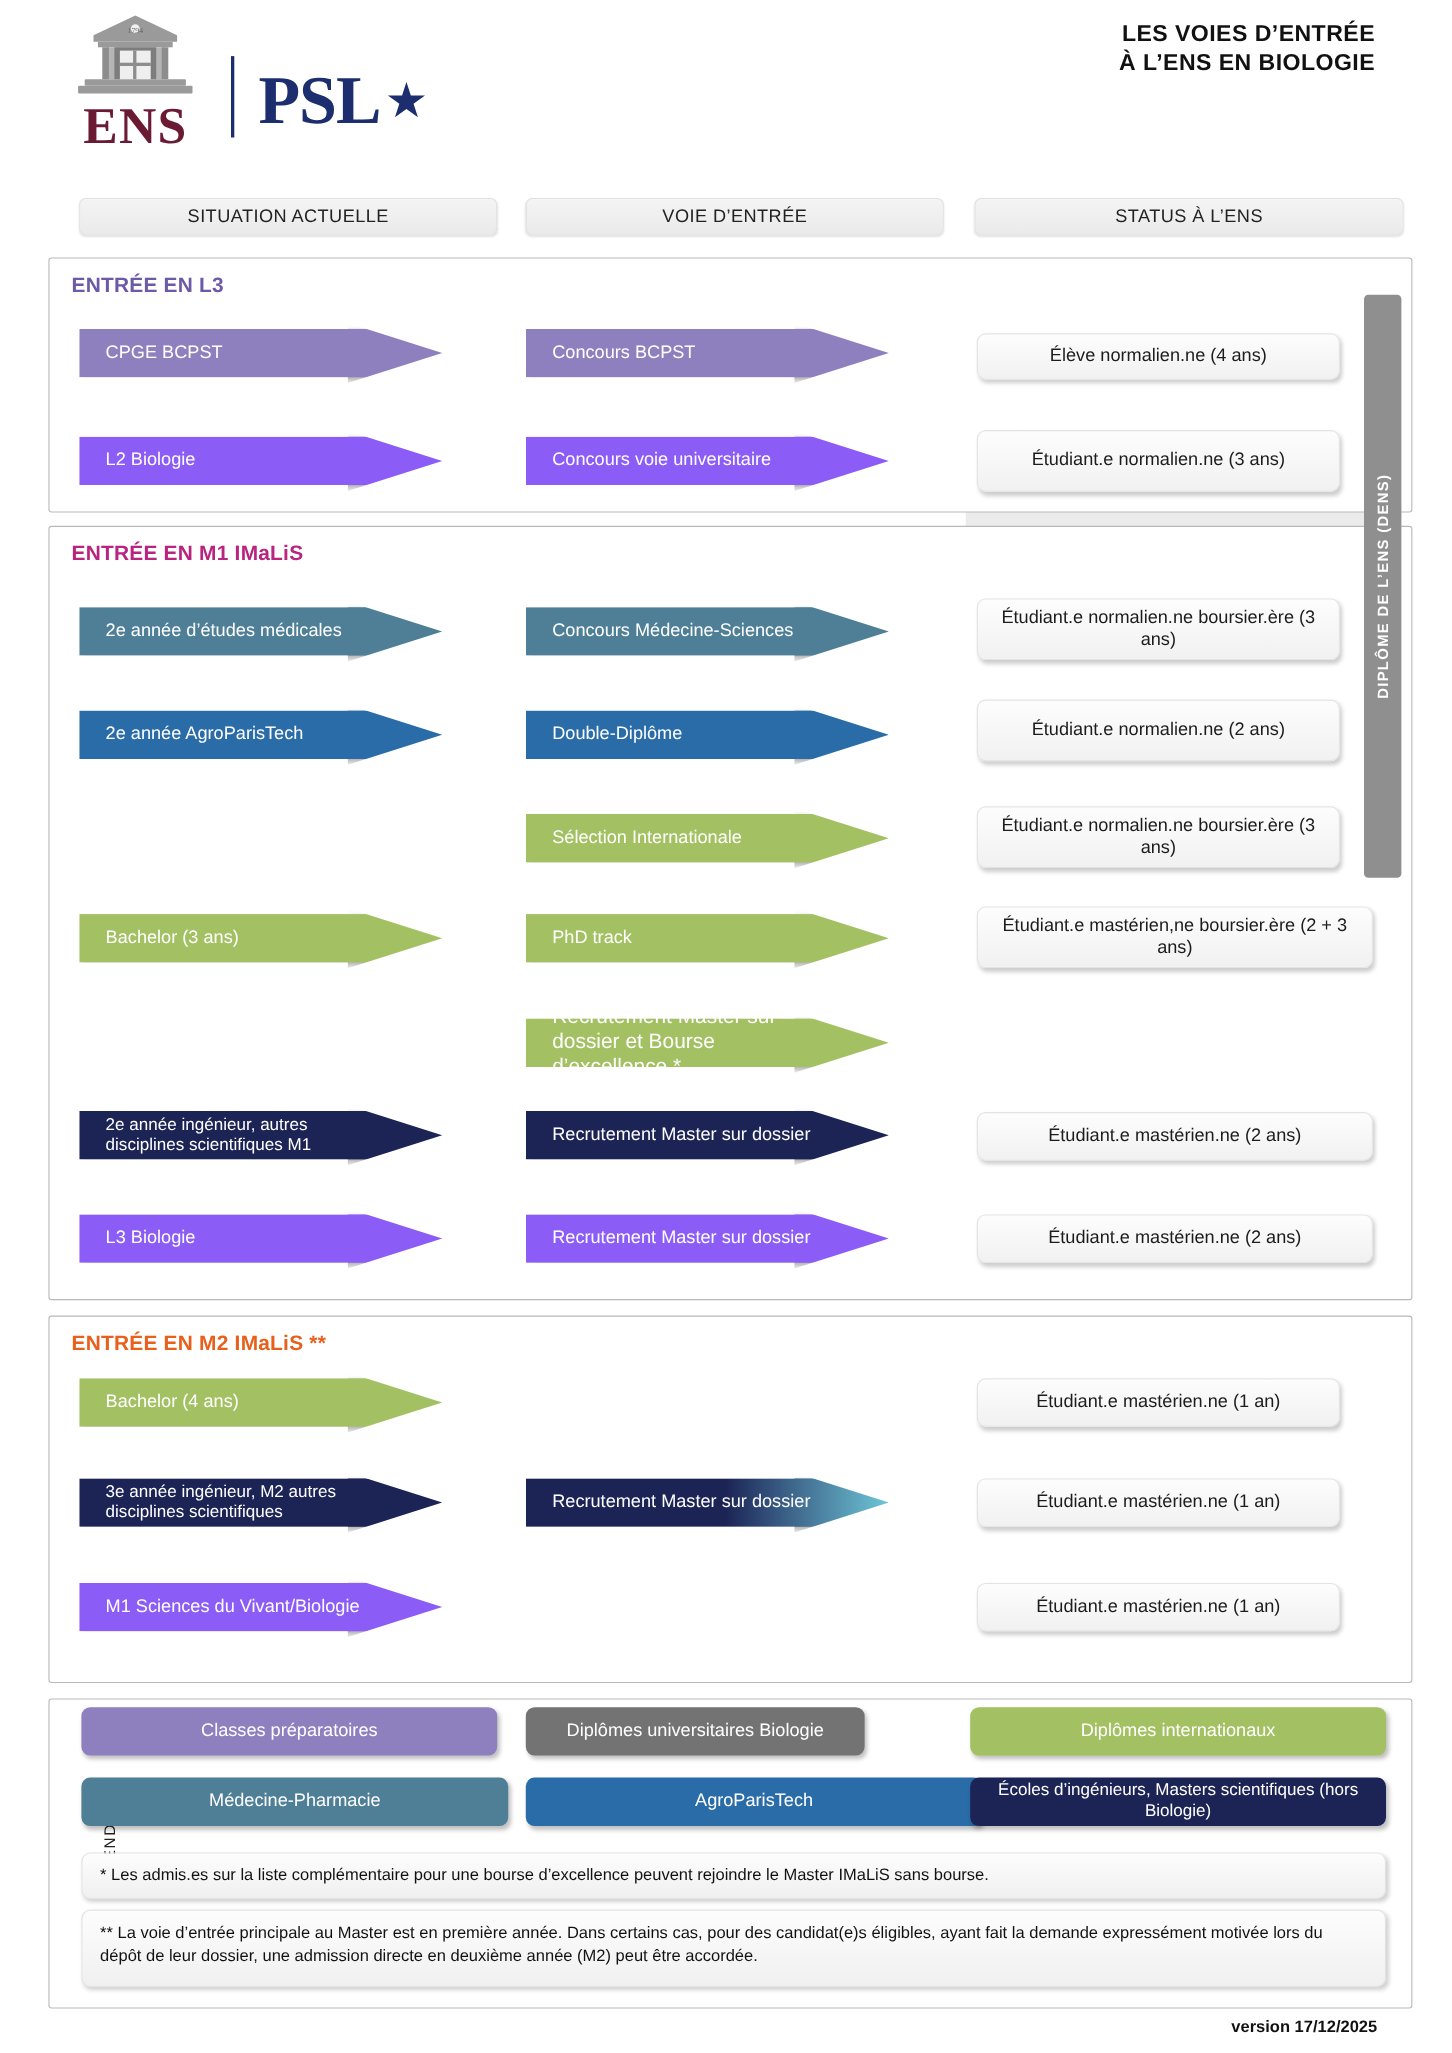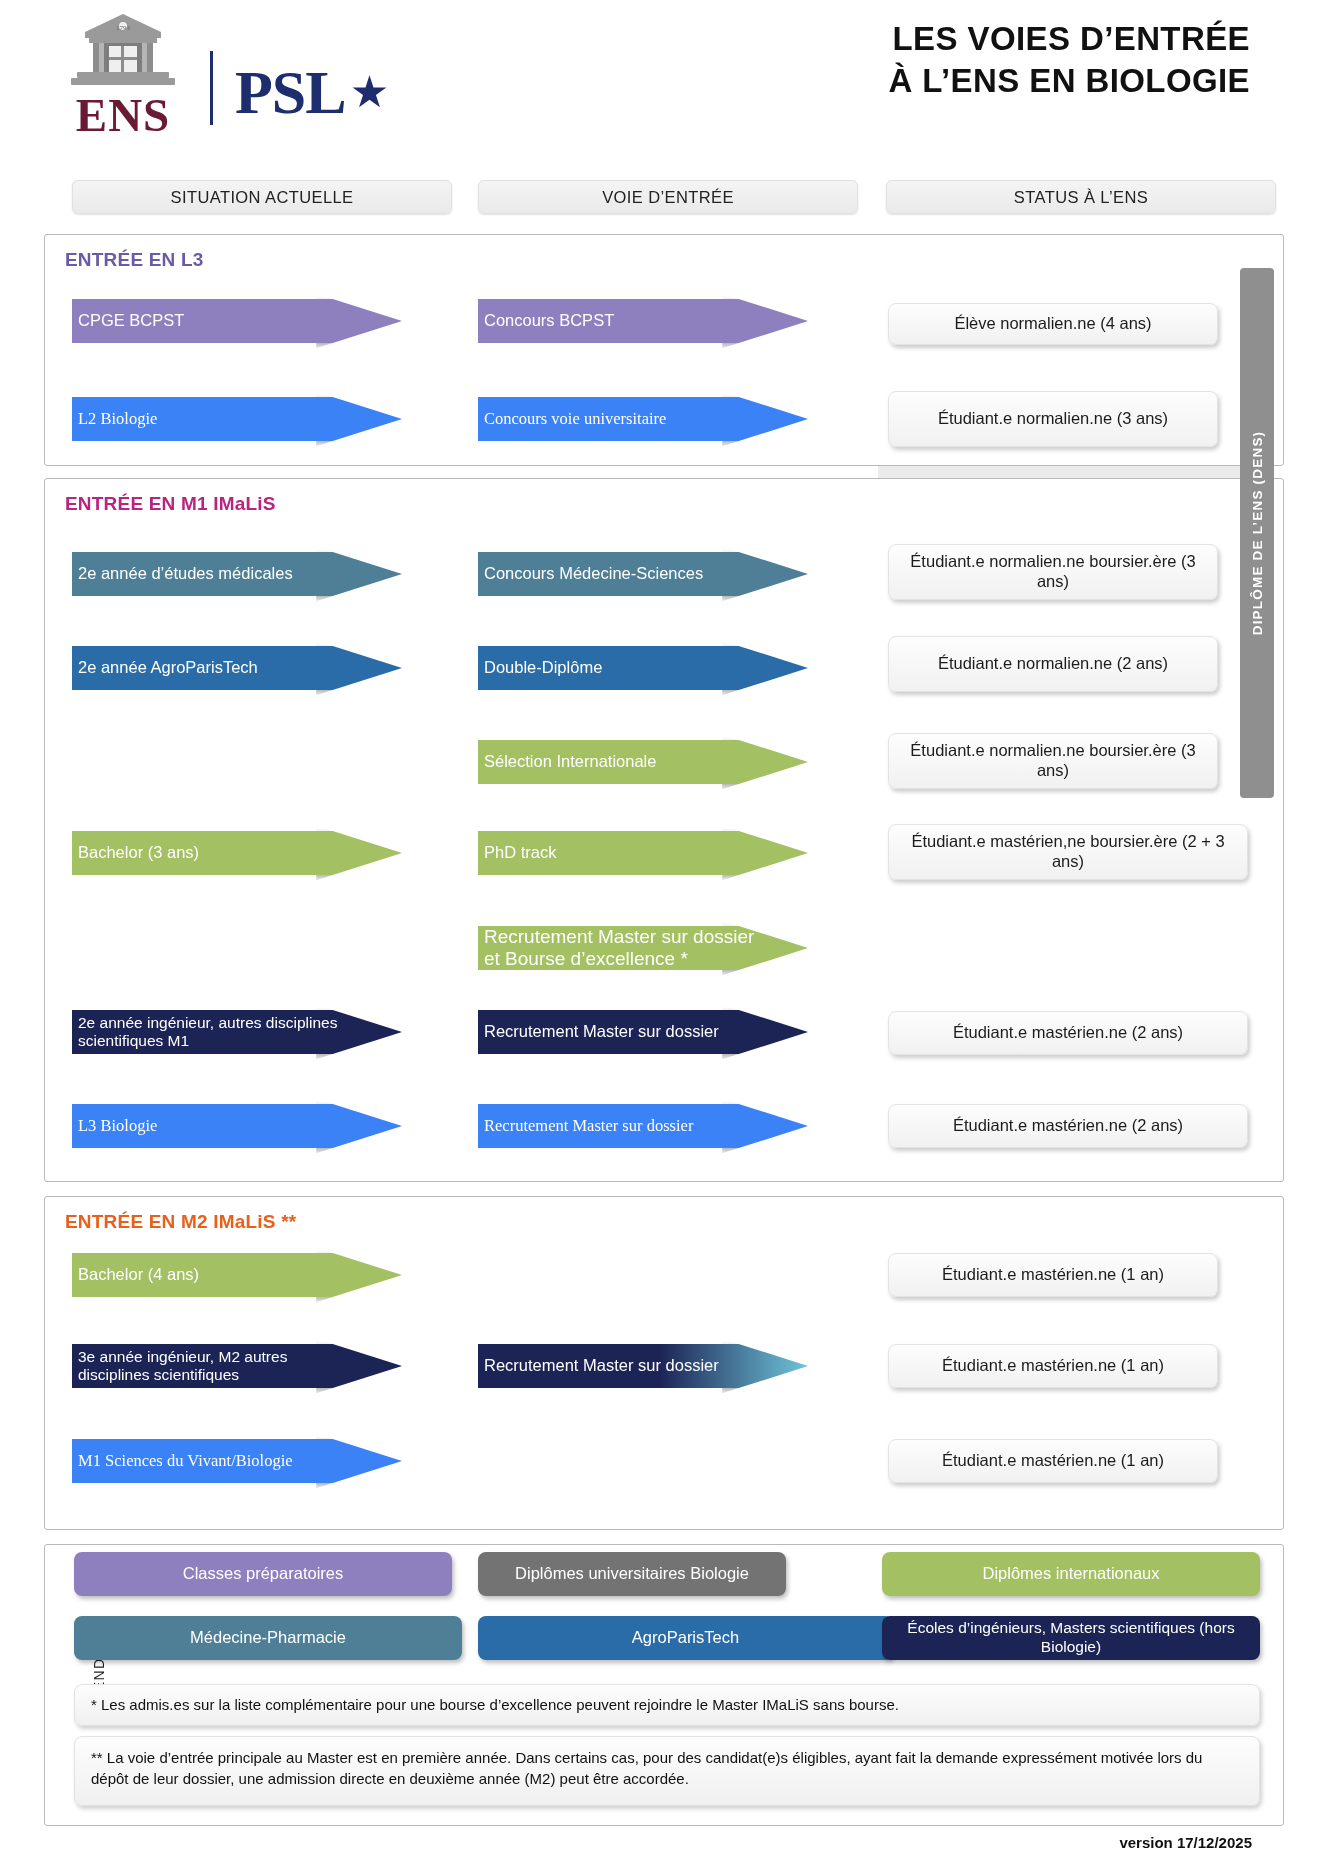--- a/index.html
+++ b/index.html
@@ -17,21 +17,21 @@
   
   .header { position:relative; height:140px; }
   .logo-block { position:absolute; left:58px; top:10px; display:flex; align-items:flex-end; }
   .ens-logo { width:130px; text-align:center; }
   .ens-temple { position:relative; width:120px; height:82px; margin:0 auto; }
   .ens-word { font-family:"Liberation Serif", serif; font-size:47px; font-weight:700; color:#6b1a33; letter-spacing:1px; line-height:1; }
   .logo-sep { width:3px; height:74px; background:#1c2e6e; margin:0 22px 14px 22px; }
   .psl-block { display:flex; align-items:center; margin-bottom:16px; }
   .psl-word { font-family:"Liberation Serif", serif; font-size:62px; font-weight:700; color:#1c2e6e; letter-spacing:-1px; line-height:1; }
   .psl-star { font-size:44px; color:#1c2e6e; margin-left:4px; line-height:1; }
-  .title { position:absolute; right:70px; top:18px; text-align:right; font-size:33px; font-weight:700; line-height:1.28; letter-spacing:0.4px; color:#111; }
+  .title { position:absolute; right:70px; top:18px; text-align:right; font-size:21px; font-weight:700; line-height:1.28; letter-spacing:0.4px; color:#111; }
 
   
   .colheads { position:absolute; top:180px; left:0; width:100%; height:34px; }
   .colhead {
     position:absolute; height:34px; border-radius:6px;
     background:linear-gradient(#f4f4f4,#eaeaea);
     border:1px solid #e0e0e0;
     display:flex; align-items:center; justify-content:center;
     font-size:16.5px; letter-spacing:0.4px; color:#222;
     box-shadow:0 1px 2px rgba(0,0,0,0.12);
@@ -68,31 +68,31 @@
   .dens-bar span {
     position:absolute; left:50%; top:50%;
     transform:translate(-50%,-50%) rotate(-90deg);
     white-space:nowrap;
   }
 
   
   .arrow {
     position:absolute; display:flex; align-items:center;
     color:#fff; font-size:16.5px; line-height:1.18;
-    padding-left:6px; padding-right:58px;
+    padding-left:24px; padding-right:58px;
     filter:drop-shadow(2px 3px 3px rgba(0,0,0,0.33));
     z-index:2;
   }
   .arrow span { display:block; }
   .a-sit { width:330px; height:44px; }
   .a-voie { width:330px; height:44px; }
 
   
   .c-prep   { background:#8e80bf; }
-  .c-univ   { background:#3b82f6;font-family:Liberation Serif, serif; }
+  .c-univ   { background:#8b5cf6; }
   .c-med    { background:#4e7f96; }
   .c-agro   { background:#2a6ca8; }
   .c-intl   { background:#a3c162; }
   .c-ing    { background:#1c2456; }
   .c-grad2  { background:linear-gradient(90deg,#1c2456 0%, #1c2456 55%, #6fc6d8 100%); }
 
   
   .status {
     position:absolute; z-index:3;
     background:linear-gradient(#fdfdfd,#f1f1f1);

